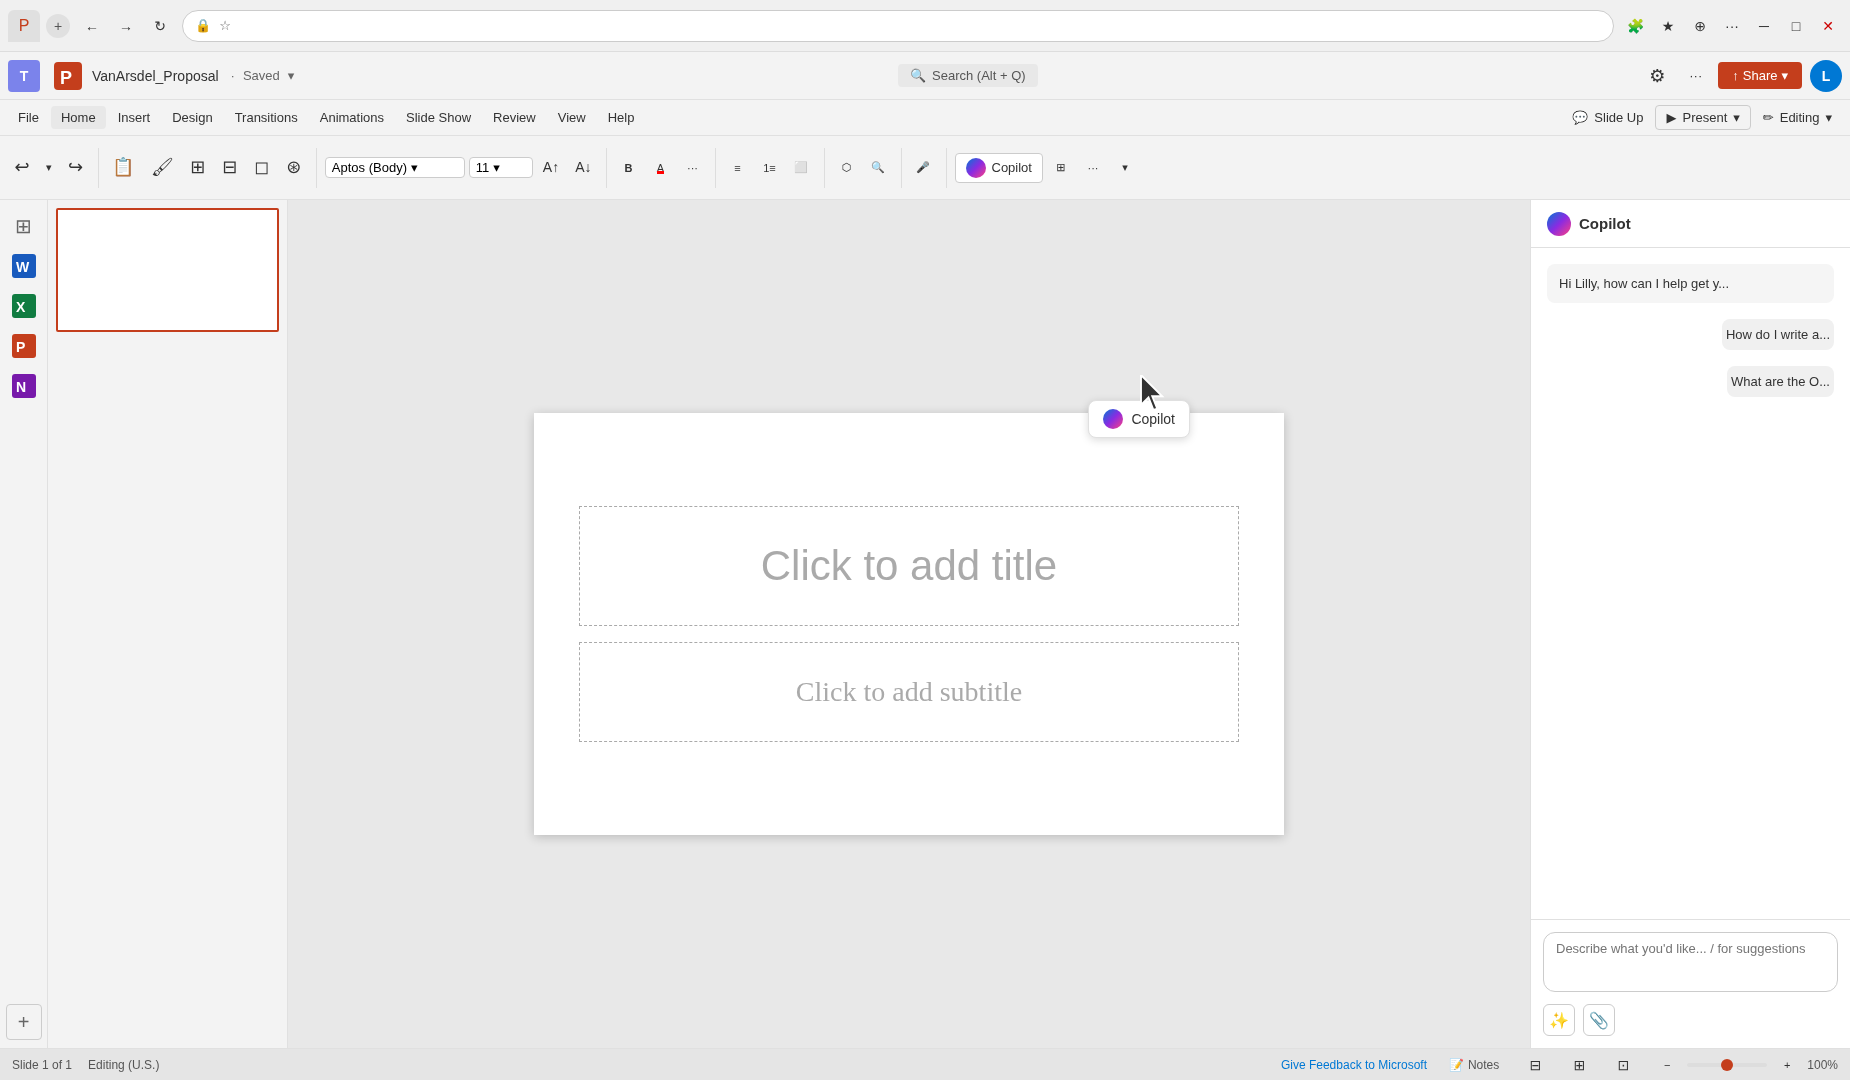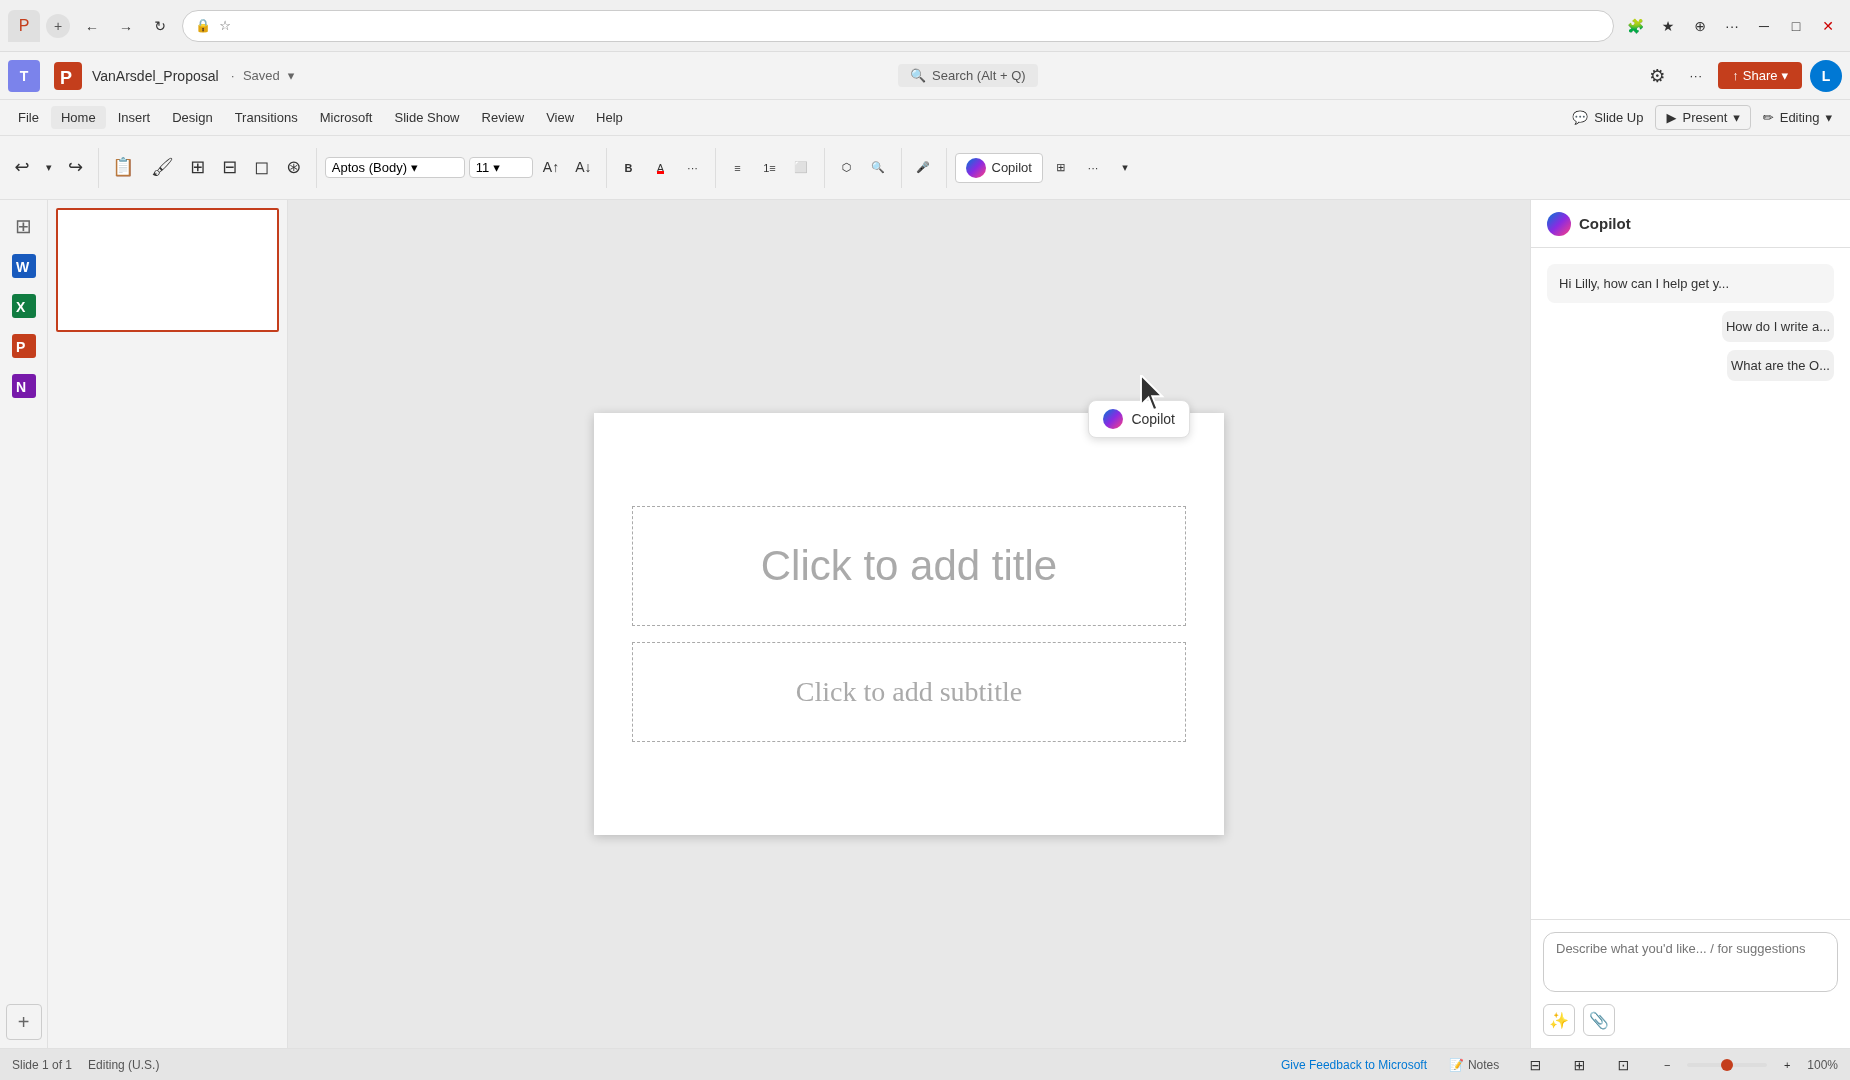--- a/index.html
+++ b/index.html
@@ -56,32 +56,32 @@
     .app-sidebar-spacer { flex: 1; }
 
     
     .slide-panel { width: 240px; background: #f3f3f3; border-right: 1px solid #e0e0e0; padding: 8px; overflow-y: auto; }
     .slide-thumbnail { position: relative; margin-bottom: 8px; cursor: pointer; }
     .slide-thumb-inner { border: 2px solid #C43E1C; background: white; border-radius: 2px; padding: 4px; }
     .slide-thumb-canvas { width: 200px; height: 112px; background: white; display: flex; align-items: center; justify-content: center; }
 
     
     .canvas-area { flex: 1; background: #e8e8e8; display: flex; align-items: center; justify-content: center; position: relative; overflow: hidden; }
-    .slide-canvas { width: 630px; height: 422px; background: white; box-shadow: 0 2px 10px rgba(0,0,0,0.2); position: relative; display: flex; flex-direction: column; align-items: center; justify-content: center; gap: 16px; }
+    .slide-canvas { width: 750px; height: 422px; background: white; box-shadow: 0 2px 10px rgba(0,0,0,0.2); position: relative; display: flex; flex-direction: column; align-items: center; justify-content: center; gap: 16px; }
     .title-placeholder { width: 88%; min-height: 120px; border: 1px dashed #aaa; display: flex; align-items: center; justify-content: center; }
     .title-placeholder-text { font-size: 42px; color: #aaa; font-weight: 300; }
     .subtitle-placeholder { width: 88%; min-height: 100px; border: 1px dashed #aaa; display: flex; align-items: center; justify-content: center; }
     .subtitle-placeholder-text { font-size: 28px; color: #aaa; font-weight: 300; font-family: Liberation Serif, serif; }
 
     
     .copilot-panel { width: 320px; background: white; border-left: 1px solid #e0e0e0; display: flex; flex-direction: column; }
     .copilot-header { height: 48px; display: flex; align-items: center; padding: 0 16px; gap: 8px; border-bottom: 1px solid #e0e0e0; }
     .copilot-header-icon { width: 24px; height: 24px; background: linear-gradient(135deg, #0078d4, #8a2be2, #ff4081); border-radius: 50%; }
     .copilot-header-title { font-size: 15px; font-weight: 600; color: #333; }
-    .copilot-messages { flex: 1; padding: 16px; display: flex; flex-direction: column; gap: 8px; overflow-y: auto; }
+    .copilot-messages { flex: 1; padding: 16px; display: flex; flex-direction: column; gap: 16px; overflow-y: auto; }
     .copilot-greeting { background: #f5f5f5; border-radius: 8px; padding: 12px; font-size: 13px; color: #333; }
     .copilot-suggestion { background: #f0f0f0; border-radius: 8px; padding: 8px 4px; font-size: 13px; color: #333; cursor: pointer; align-self: flex-end; max-width: 90%; }
     .copilot-input-area { border-top: 1px solid #e0e0e0; padding: 12px; }
     .copilot-input { width: 100%; min-height: 60px; border: 1px solid #ccc; border-radius: 12px; padding: 8px 12px; font-size: 13px; color: #333; resize: none; font-family: inherit; }
     .copilot-input-actions { display: flex; align-items: center; gap: 8px; margin-top: 8px; }
     .copilot-action-btn { width: 32px; height: 32px; border: 1px solid #ccc; border-radius: 6px; display: flex; align-items: center; justify-content: center; cursor: pointer; background: white; font-size: 16px; }
 
     
     .status-bar { height: 32px; background: #e5e5e5; border-top: 1px solid #e0e0e0; display: flex; align-items: center; padding: 0 12px; gap: 16px; font-size: 12px; color: #555; }
     .status-spacer { flex: 1; }
@@ -166,21 +166,21 @@
         <div class="avatar-circle">L</div>
       </div>
     </div>
 
     <div class="menu-bar">
       <span class="menu-item">File</span>
       <span class="menu-item active">Home</span>
       <span class="menu-item">Insert</span>
       <span class="menu-item">Design</span>
       <span class="menu-item">Transitions</span>
-      <span class="menu-item">Microsoft</span>
+      <span class="menu-item">Animations</span>
       <span class="menu-item">Slide Show</span>
       <span class="menu-item">Review</span>
       <span class="menu-item">View</span>
       <span class="menu-item">Help</span>
       <div class="menu-spacer"></div>
       <button class="catch-up-btn">
         <span>💬</span>
         <span>Slide Up</span>
       </button>
       <button class="present-btn">

